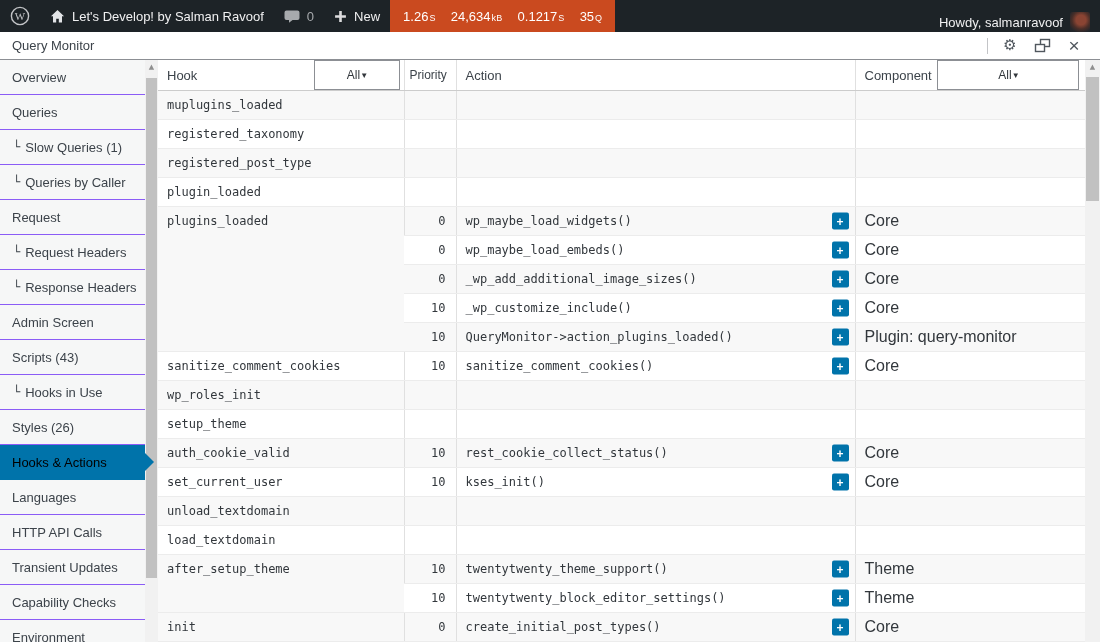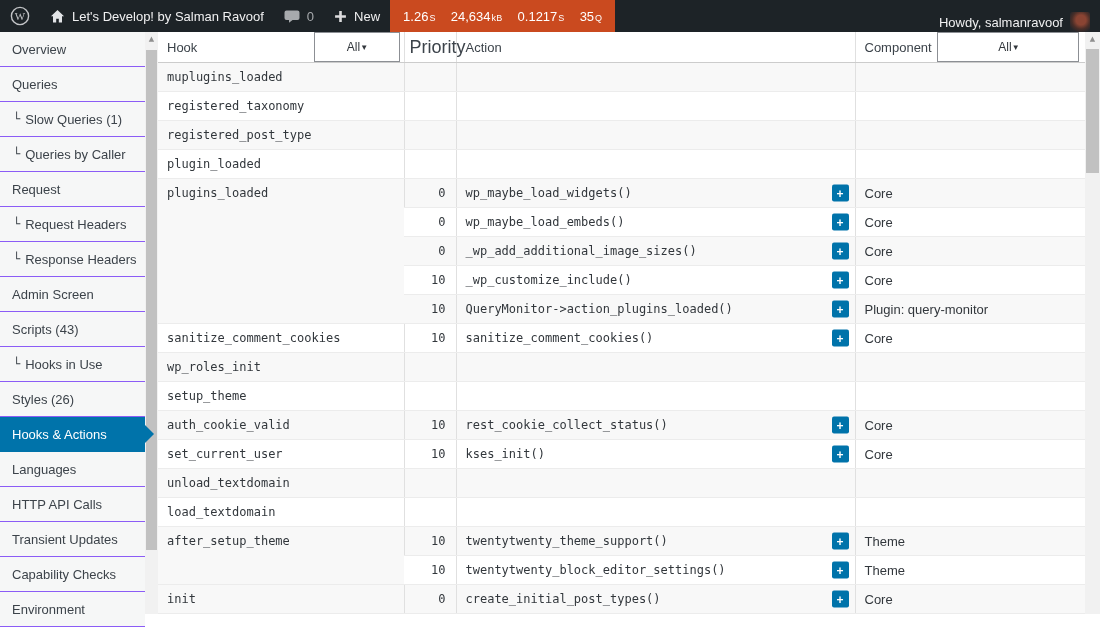--- a/index.html
+++ b/index.html
@@ -30,55 +30,55 @@
 
   
   .qm-body{display:flex;height:582px;}
 
   
   .sidebar{width:145px;background:#f6f7f7;position:relative;z-index:2;flex:none;}
   .sidebar-item{box-sizing:border-box;height:35px;display:flex;align-items:center;padding-left:12px;
     border-bottom:1px solid #8b5cf6;font-size:13px;color:#3c434a;cursor:pointer;position:relative;background:#f6f7f7;}
   .sidebar-item.child{padding-left:13px;}
   .child-prefix{font-family:"DejaVu Sans Mono",monospace;font-size:12px;margin-right:5px;color:#3c434a;}
-  .sidebar-item.selected{background:#0073aa;border-bottom-color:#0073aa;color:#ffffff;}
+  .sidebar-item.selected{background:#0073aa;border-bottom-color:#0073aa;color:#000000;}
   .sidebar-item.selected::after{content:'';position:absolute;left:100%;top:50%;transform:translateY(-50%);
     border-left:9px solid #0073aa;border-top:9px solid transparent;border-bottom:9px solid transparent;z-index:6;}
 
   
   .sb-scroll{width:13px;background:#f1f1f1;position:relative;flex:none;}
   .r-scroll{width:15px;background:#f1f1f1;position:relative;flex:none;}
   .scroll-arrow{position:absolute;top:0;left:0;right:0;height:14px;display:flex;align-items:center;justify-content:center;
     font-size:7px;color:#8f8f8f;font-family:"DejaVu Sans",sans-serif;cursor:pointer;}
   .scroll-thumb{position:absolute;left:1px;right:1px;background:#c1c1c1;cursor:pointer;}
   .sb-scroll .scroll-thumb{top:18px;height:500px;}
   .r-scroll .scroll-thumb{top:17px;height:124px;}
 
   
   .table-area{flex:1;overflow:hidden;background:#fff;}
   table{width:100%;border-collapse:collapse;table-layout:fixed;}
   col.c-hook{width:246px;} col.c-pri{width:52px;} col.c-act{width:399px;}
   th,td{box-sizing:border-box;height:29px;}
   thead th{background:#fff;border-bottom:1px solid #ccc;font-weight:400;font-size:13px;color:#3c434a;
     text-align:left;padding:0 4px 0 9px;}
   thead th + th, tbody td + td{border-left:1px solid #e0e0e0;}
-  th.pri-h{padding:0 2px 0 5px;font-size:18px;margin-left:6px;}
+  th.pri-h{padding:0 2px 0 5px;font-size:12px;margin-left:6px;}
   .th-flex{display:flex;align-items:center;justify-content:space-between;}
   .qm-filter{box-sizing:border-box;display:flex;align-items:center;justify-content:center;
     border:1px solid #8c8f94;background:#fff;height:30px;padding:0 5px 0 7px;font-size:12px;color:#32373c;cursor:pointer;}
   .hook-filter{width:86px;}
   .component-filter{width:142px;margin-right:2px;}
   .caret{font-size:8px;color:#32373c;}
 
   td{font-size:12px;color:#32373c;padding:0 9px;overflow:hidden;white-space:nowrap;border-bottom:1px solid #ececec;}
   td.alt{background:#f8f8f8;} td.plain{background:#fff;}
   td.hook-cell{font-family:"DejaVu Sans Mono",monospace;vertical-align:top;padding-top:7px;line-height:15px;}
   td.priority-cell{font-family:"DejaVu Sans Mono",monospace;text-align:right;padding-right:10px;}
   td.action-cell{font-family:"DejaVu Sans Mono",monospace;position:relative;padding-right:30px;}
-  td.component-cell{font-size:13px;}
+  td.component-cell{font-size:16px;}
   .qm-plus{position:absolute;right:6px;top:50%;transform:translateY(-50%);width:17px;height:17px;background:#0073aa;
     color:#fff;border-radius:2px;display:flex;align-items:center;justify-content:center;
     font-size:12px;font-weight:bold;font-family:"Liberation Sans",sans-serif;cursor:pointer;}
 </style>
 </head>
 <body>
 
 <div class="screen">
 
   <div class="admin-bar">
@@ -125,20 +125,38 @@
         </span>
       </div>
     <div class="ab-right">
       <div class="ab-item">
         <span>Howdy, salmanravoof</span>
         <span class="avatar"></span>
       </div>
     </div>
   </div>
 
+  <div class="qm-titlebar">
+    <span class="qm-title">Query Monitor</span>
+    <div class="qm-controls">
+      <div class="qm-ctrl-divider"></div>
+      <div class="qm-ctrl">
+        <span class="gear">⚙</span>
+      </div>
+      <div class="qm-ctrl">
+        <svg width="17" height="15" viewBox="0 0 17 15">
+          <rect x="6.5" y="1.5" width="9" height="7" fill="none" stroke="#50575e" stroke-width="1.4"></rect>
+          <rect x="1.5" y="6.5" width="9" height="7" fill="#fff" stroke="#50575e" stroke-width="1.4"></rect>
+        </svg>
+      </div>
+      <div class="qm-ctrl">
+        <span class="close-x">×</span>
+      </div>
+    </div>
+  </div>
 
   <div class="qm-body">
 
     <div class="sidebar">
         <div class="sidebar-item">
           <span class="sb-label">Overview</span>
         </div>
         <div class="sidebar-item">
           <span class="sb-label">Queries</span>
         </div>

